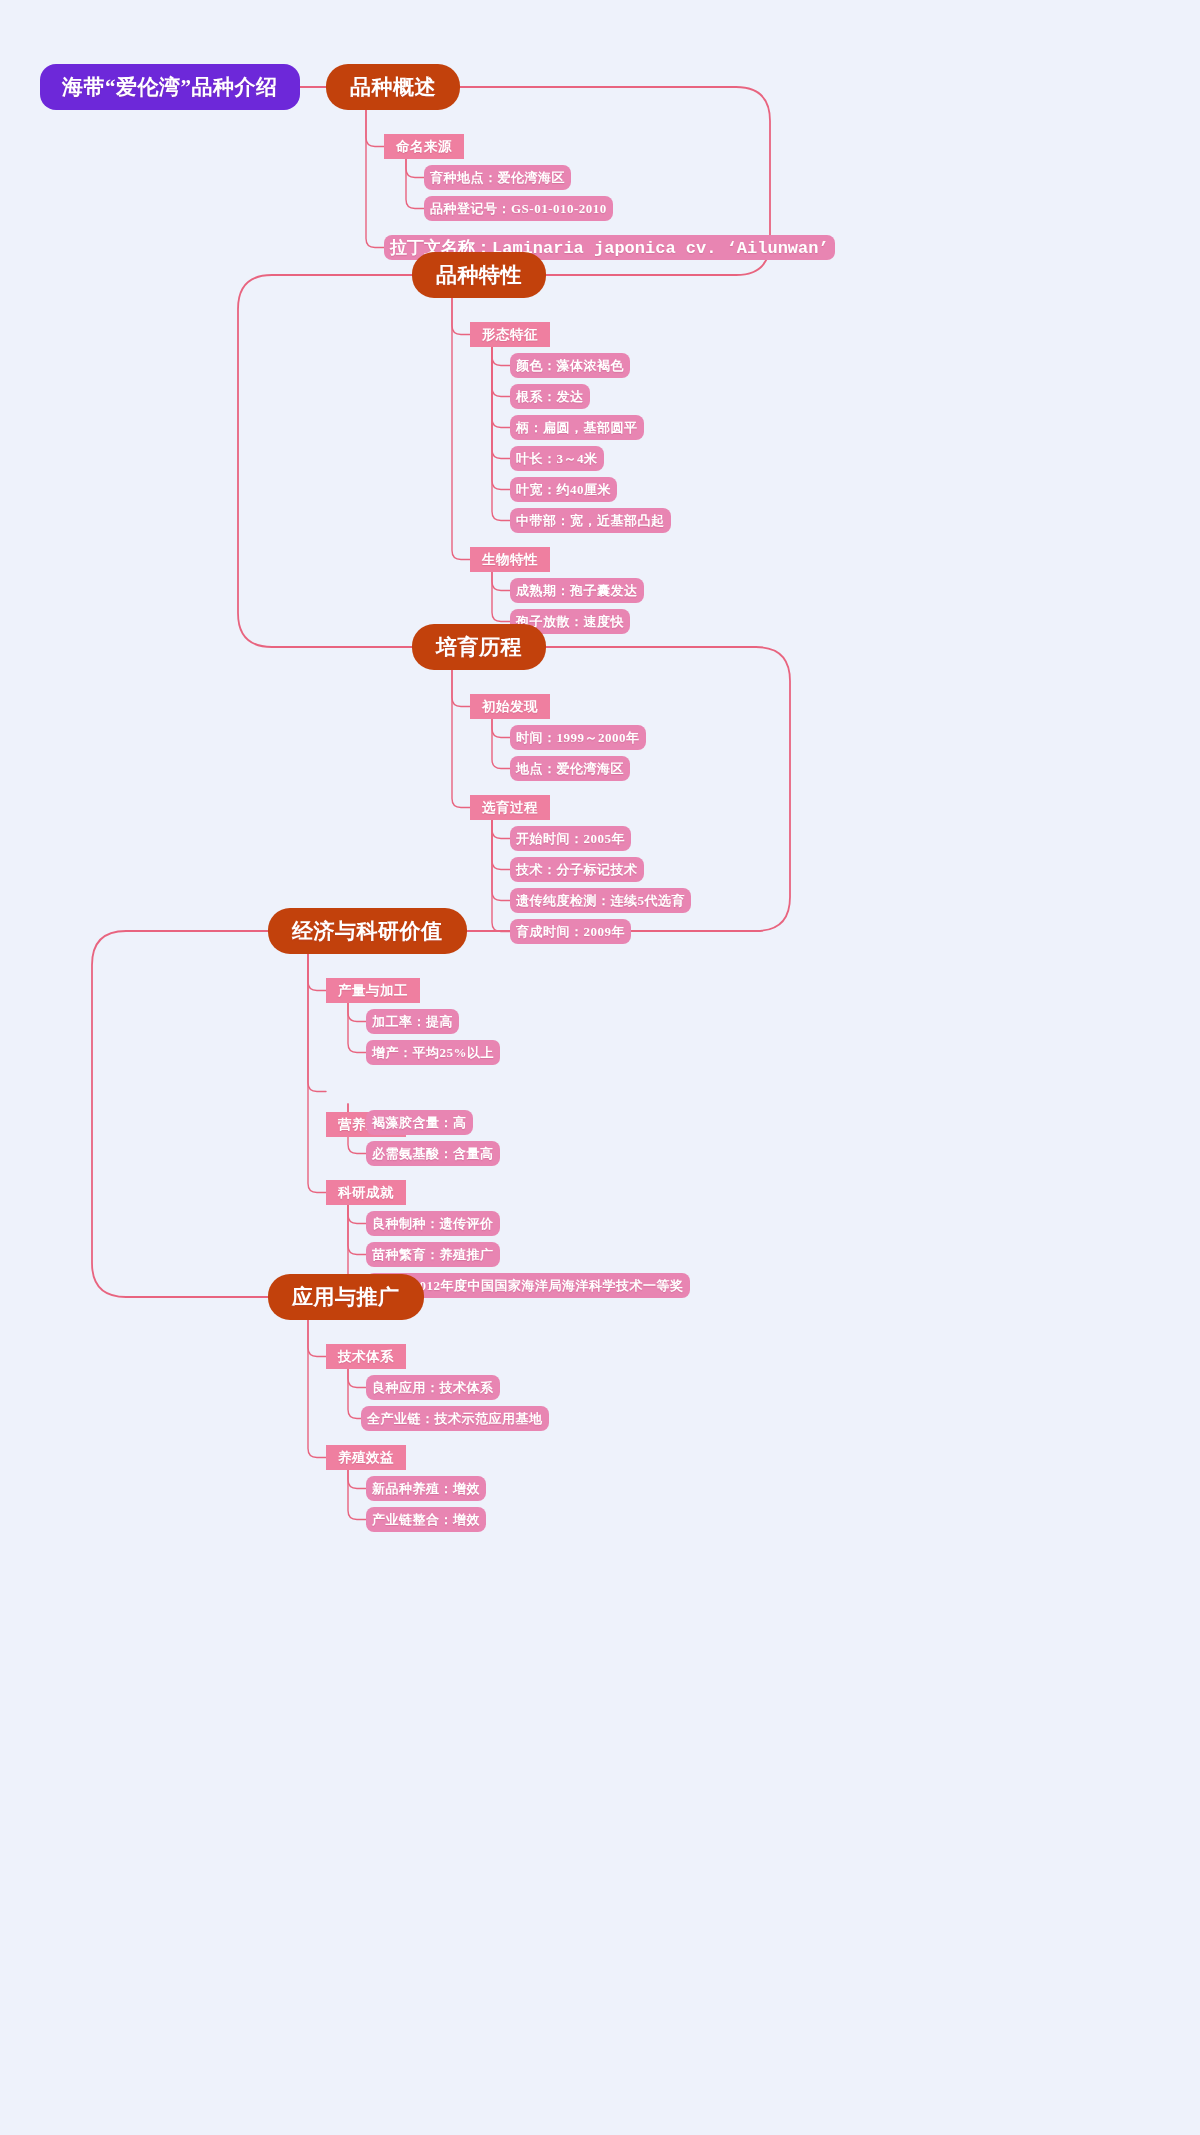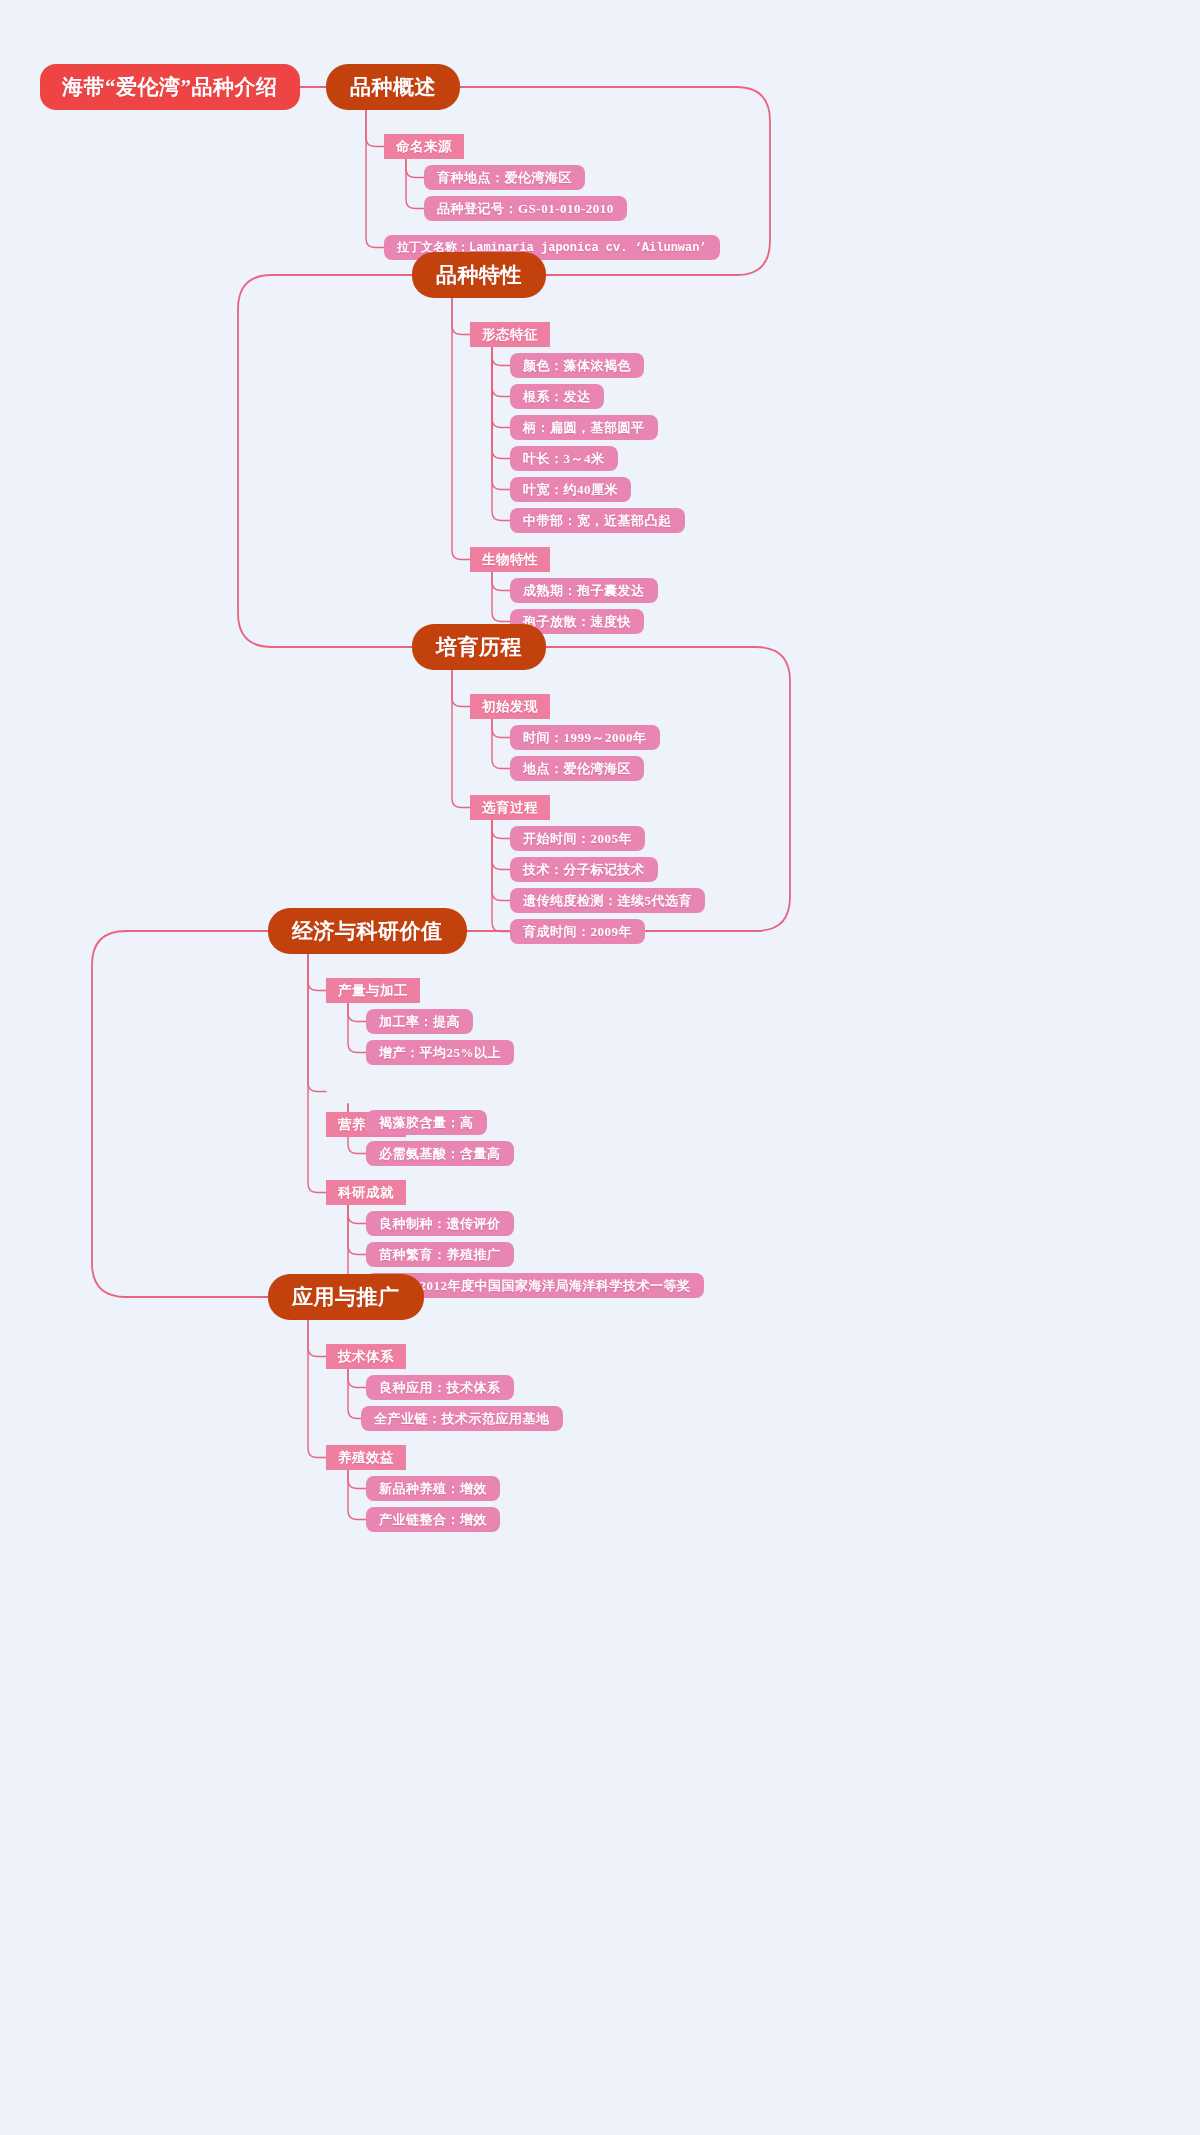--- a/index.html
+++ b/index.html
@@ -29,21 +29,21 @@
     display: flex;
     align-items: center;
     justify-content: center;
     color: #ffffff;
     white-space: nowrap;
     letter-spacing: 0.5px;
     text-shadow: 0 1px 1px rgba(160,60,95,0.25);
   }
   
   .n-root {
-    background: #ef4444;
+    background: #6d28d9;
     border-radius: 16px;
     font-size: 21px;
     font-weight: bold;
     padding: 11px 22px;
     height: 46px;
   }
   
   .n-l1 {
     background: #c2410c;
     border-radius: 22px;
@@ -60,26 +60,26 @@
     font-weight: bold;
     padding: 6px 12px;
     height: 25px;
   }
   
   .n-l3 {
     background: #e885b2;
     border-radius: 8px;
     font-size: 13px;
     font-weight: bold;
-    padding: 6px 13px;
+    padding: 6px 6px;
     height: 25px;
   }
   .n-l3.latin {
     font-family: "Liberation Mono", "DejaVu Sans Mono", monospace;
-    font-size: 12px;
+    font-size: 17px;
     letter-spacing: 0px;
   }
 </style>
 </head>
 <body>
 
 <div id="canvas">
   <svg id="edges" viewBox="0 0 1200 2135" xmlns="http://www.w3.org/2000/svg">
       <path d="M 406 159 L 406 168.5 Q 406 177.5 415 177.5 L 424 177.5" fill="none" stroke="#e8647f" stroke-width="1.4" stroke-linecap="round"></path>
       <path d="M 406 159 L 406 199.5 Q 406 208.5 415 208.5 L 424 208.5" fill="none" stroke="#e8647f" stroke-width="1.4" stroke-linecap="round"></path>

